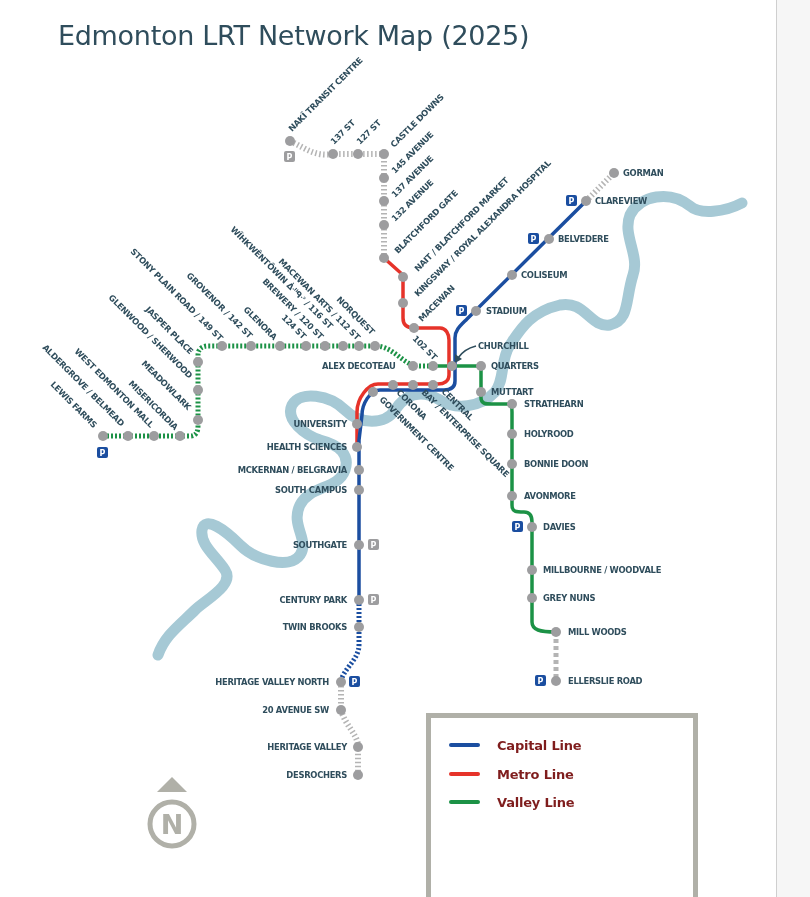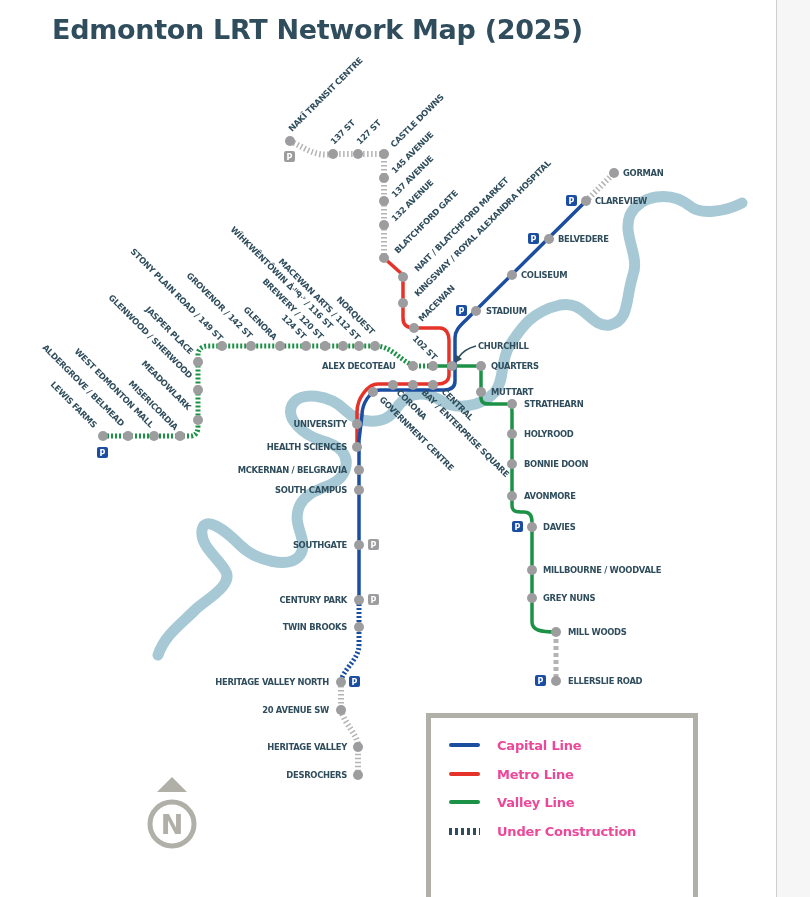--- a/index.html
+++ b/index.html
@@ -1,25 +1,25 @@
 <!DOCTYPE html>
 <html><head>
 <meta charset="utf-8">
 <style>
   html, body { margin:0; padding:0; background:#ffffff; }
   body { width:810px; height:897px; overflow:hidden; position:relative; font-family:"Liberation Sans", sans-serif; }
   .page { position:absolute; left:0; top:0; width:776px; height:897px; background:#ffffff; }
   .side-panel { position:absolute; left:776px; top:0; width:34px; height:897px; background:#f6f6f6; border-left:1px solid #cfcfcf; }
-  .title { position:absolute; left:46px; top:8px; font-family:"DejaVu Sans", sans-serif; font-weight:bold; font-size:27px; color:#2f4d5c; letter-spacing:-0.3px; margin:6px; }
+  .title { position:absolute; left:46px; top:8px; font-family:"DejaVu Sans", sans-serif; font-weight:normal; font-size:27px; color:#2f4d5c; letter-spacing:-0.3px; margin:12px; }
   svg.map { position:absolute; left:0; top:0; }
   .lbl { font-family:"DejaVu Sans", sans-serif; font-weight:bold; font-size:8.4px; fill:#2f4d5c; letter-spacing:-0.3px; }
   .legend { position:absolute; left:426px; top:713px; width:272px; height:184px; border:5px solid #b0b0a8; border-bottom:none; background:#fff; box-sizing:border-box; }
   .legend-row { position:absolute; left:18px; height:20px; display:flex; align-items:center; }
   .legend-swatch { width:31px; height:4px; margin-right:17px; }
-  .legend-label { font-family:"DejaVu Sans", sans-serif; font-weight:bold; font-size:13px; color:#ec4899; letter-spacing:-0.2px; }
+  .legend-label { font-family:"DejaVu Sans", sans-serif; font-weight:bold; font-size:13px; color:#7f1d1d; letter-spacing:-0.2px; }
   .compass { position:absolute; left:145px; top:777px; width:54px; height:76px; }
 </style>
 </head>
 <body>
 
 <div class="page">
   <h1 class="title">Edmonton LRT Network Map (2025)</h1>
 
   <svg class="map" width="776" height="897" viewBox="0 0 776 897">
     <defs>
@@ -255,20 +255,16 @@
       <span class="legend-label">Capital Line</span>
     </div>
     <div class="legend-row" style="top:46px">
       <div class="legend-swatch" style="background:#e6332a;border-radius:2px"></div>
       <span class="legend-label">Metro Line</span>
     </div>
     <div class="legend-row" style="top:74px">
       <div class="legend-swatch" style="background:#1c9246;border-radius:2px"></div>
       <span class="legend-label">Valley Line</span>
     </div>
-    <div class="legend-row" style="top:103px">
-      <div class="legend-swatch" style="height:7px;background:repeating-linear-gradient(90deg,#2f4d5c 0 3px,transparent 3px 6px)"></div>
-      <span class="legend-label">Under Construction</span>
-    </div>
   </div>
 </div>
 
 <div class="side-panel"></div>
 
 </body></html>

